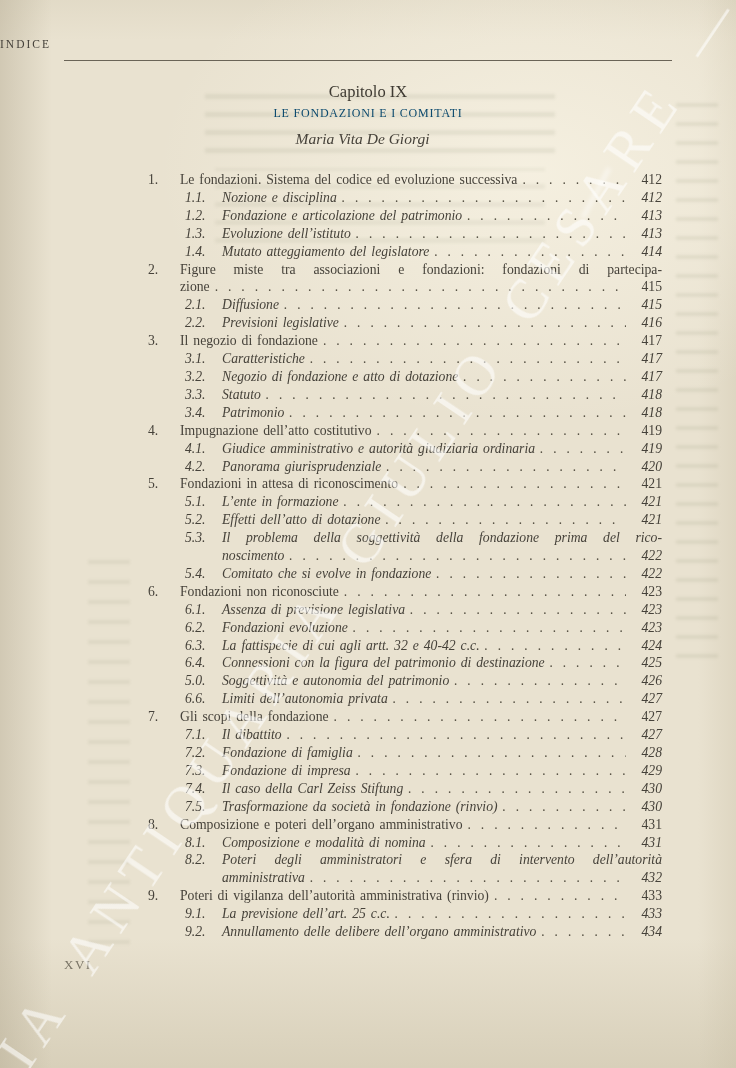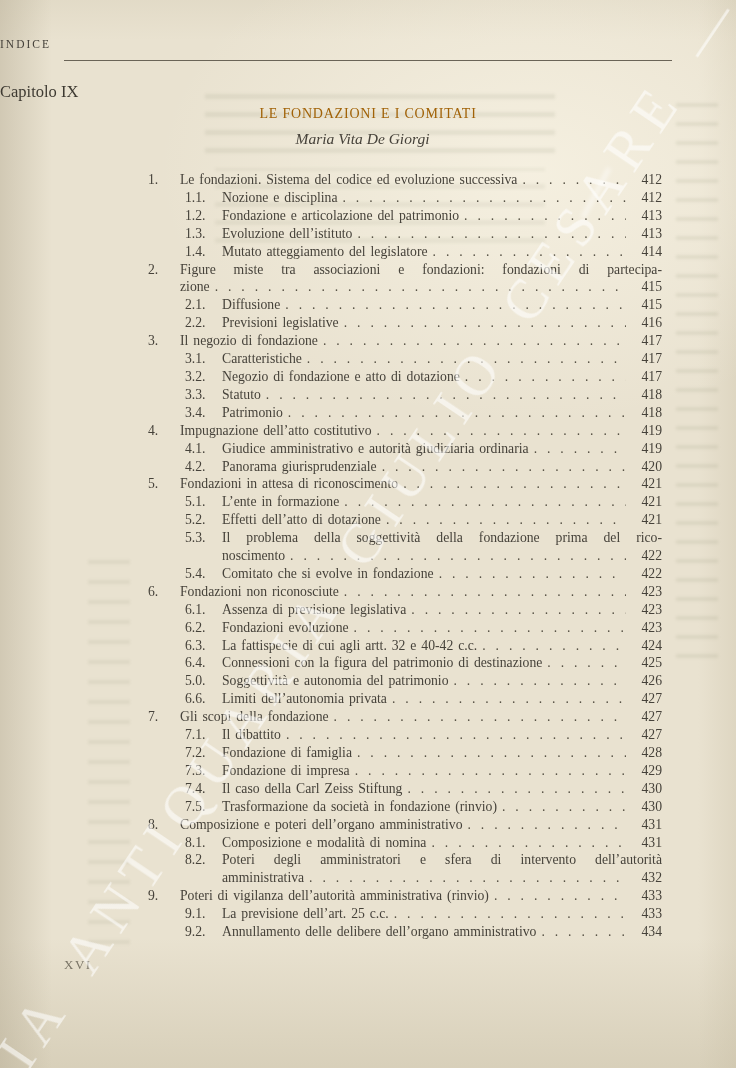--- a/index.html
+++ b/index.html
@@ -26,32 +26,32 @@
     background:repeating-linear-gradient(0deg,transparent 0 8px,#8a8d70 8px 12px,transparent 12px 20px);}
   .crease{position:absolute;left:594px;top:165px;width:4px;height:56px;
     background:rgba(255,255,255,.55);transform:rotate(28deg);filter:blur(2.2px);}
 
   
   .running-head{position:absolute;top:38px;left:0;right:4px;text-align:left;
     font-size:11.5px;letter-spacing:2px;color:#45413a;}
   .head-rule{position:absolute;top:60px;left:64px;width:608px;height:1.3px;background:#6a6457;}
 
   
-  .kicker{position:absolute;top:82px;left:0;right:0;text-align:left;
+  .kicker{position:absolute;top:82px;left:0;right:0;text-align:center;
     font-size:16.5px;color:#3e3a32;}
   .chap-title{position:absolute;top:106px;left:0;right:0;text-align:center;
-    font-size:14px;letter-spacing:.8px;color:#a16207;}
+    font-size:12px;letter-spacing:.8px;color:#0c4a6e;}
   .author{position:absolute;top:130px;left:0;right:11px;text-align:center;
     font-style:italic;font-size:15.5px;color:#46423a;}
 
   
   .toc{position:absolute;left:148px;top:171px;width:514px;z-index:1;
     font-size:13.7px;line-height:17.9px;color:#46423a;word-spacing:1.5px;}
   .row{display:flex;}
-  .row.lvl1{padding-left:37px;}
+  .row.lvl1{padding-left:37px;font-style:italic;}
   .num{flex:0 0 32px;}
   .lvl1 .num{flex:0 0 37px;}
   .txt{white-space:nowrap;}
   .leader{flex:1 1 auto;overflow:hidden;white-space:nowrap;color:#565144;
     letter-spacing:2.5px;margin:0 2px 0 5px;}
   .pg{flex:0 0 34px;text-align:right;}
   .l1{display:flex;}
   .l1 .jt{flex:1 1 auto;text-align:justify;text-align-last:justify;white-space:normal;}
   .l2{display:flex;}
   .wrap0 .l2{padding-left:32px;}

